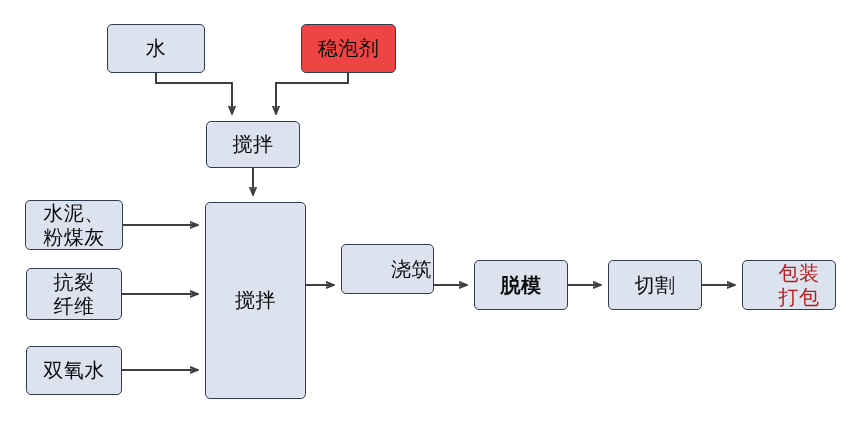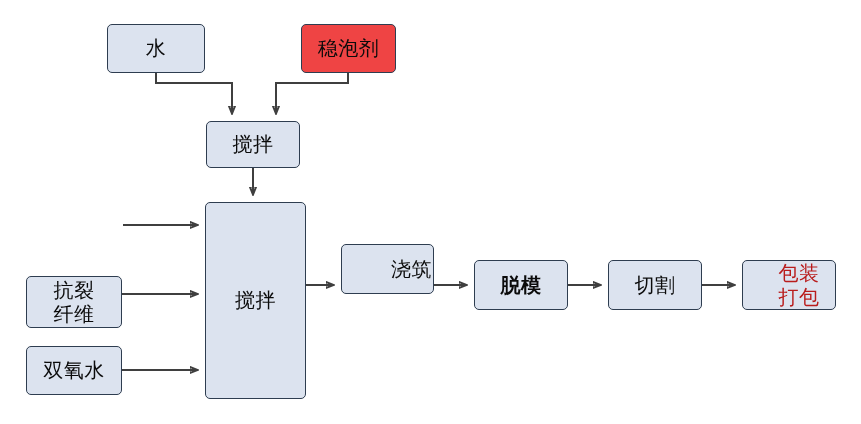--- a/index.html
+++ b/index.html
@@ -77,21 +77,23 @@
     <path d="M434,285 L466,285" marker-end="url(#arrow)"></path>
 
     <path d="M568,285 L600,285" marker-end="url(#arrow)"></path>
 
     <path d="M702,285 L734,285" marker-end="url(#arrow)"></path>
   </svg>
 
   <div class="node" style="left: 107px; top: 24px; width: 98px; height: 49px; background: rgb(220, 227, 239); border-color: rgb(46, 61, 80); color: rgb(11, 11, 11);">水</div>
   <div class="node" style="left: 301px; top: 24px; width: 95px; height: 49px; background: #ef4444; border-color: rgb(46, 61, 80); color: rgb(11, 11, 11);">稳泡剂</div>
   <div class="node" style="left: 206px; top: 121px; width: 94px; height: 47px; background: rgb(220, 227, 239); border-color: rgb(46, 61, 80); color: rgb(11, 11, 11);">搅拌</div>
-  <div class="node" style="left: 26px; top: 268px; width: 96px; height: 52px; background: rgb(220, 227, 239); border-color: rgb(46, 61, 80); color: rgb(11, 11, 11); margin-top: 8px;">抗裂
+  <div class="node" style="left: 25px; top: 200px; width: 98px; height: 50px; background: rgb(220, 227, 239); border-color: rgb(46, 61, 80); color: rgb(11, 11, 11);">水泥、
+粉煤灰</div>
+  <div class="node" style="left: 26px; top: 268px; width: 96px; height: 52px; background: rgb(220, 227, 239); border-color: rgb(46, 61, 80); color: rgb(11, 11, 11);">抗裂
 纤维</div>
   <div class="node" style="left: 26px; top: 346px; width: 96px; height: 49px; background: rgb(220, 227, 239); border-color: rgb(46, 61, 80); color: rgb(11, 11, 11);">双氧水</div>
   <div class="node" style="left: 205px; top: 202px; width: 101px; height: 197px; background: rgb(220, 227, 239); border-color: rgb(46, 61, 80); color: rgb(11, 11, 11);">搅拌</div>
   <div class="node" style="left: 341px; top: 244px; width: 93px; height: 50px; background: rgb(220, 227, 239); border-color: rgb(46, 61, 80); color: rgb(11, 11, 11); padding-left: 48px;">浇筑</div>
   <div class="node" style="left: 474px; top: 260px; width: 94px; height: 50px; background: rgb(220, 227, 239); border-color: rgb(46, 61, 80); color: rgb(11, 11, 11); font-weight: bold;">脱模</div>
   <div class="node" style="left: 608px; top: 260px; width: 94px; height: 50px; background: rgb(220, 227, 239); border-color: rgb(46, 61, 80); color: rgb(11, 11, 11); font-family: Liberation Serif, serif;">切割</div>
   <div class="node" style="left: 742px; top: 260px; width: 94px; height: 50px; background: rgb(220, 227, 239); border-color: rgb(46, 61, 80); color: #b91c1c; padding-left: 20px;">包装
 打包</div>
 
 </div>

